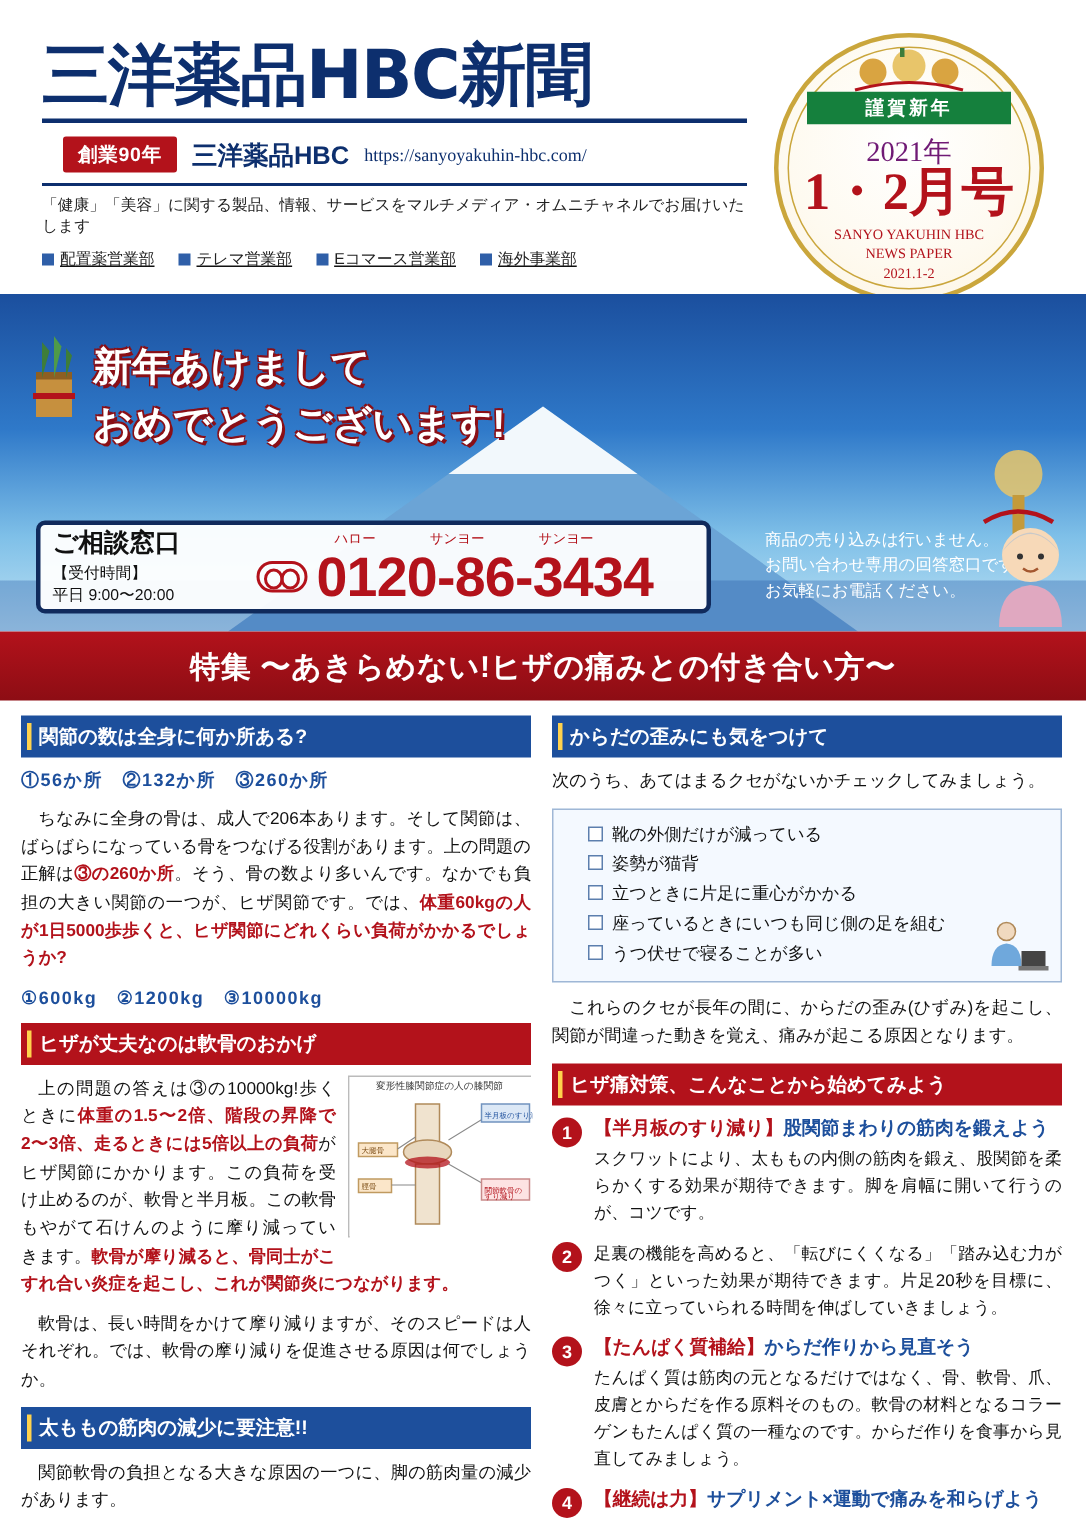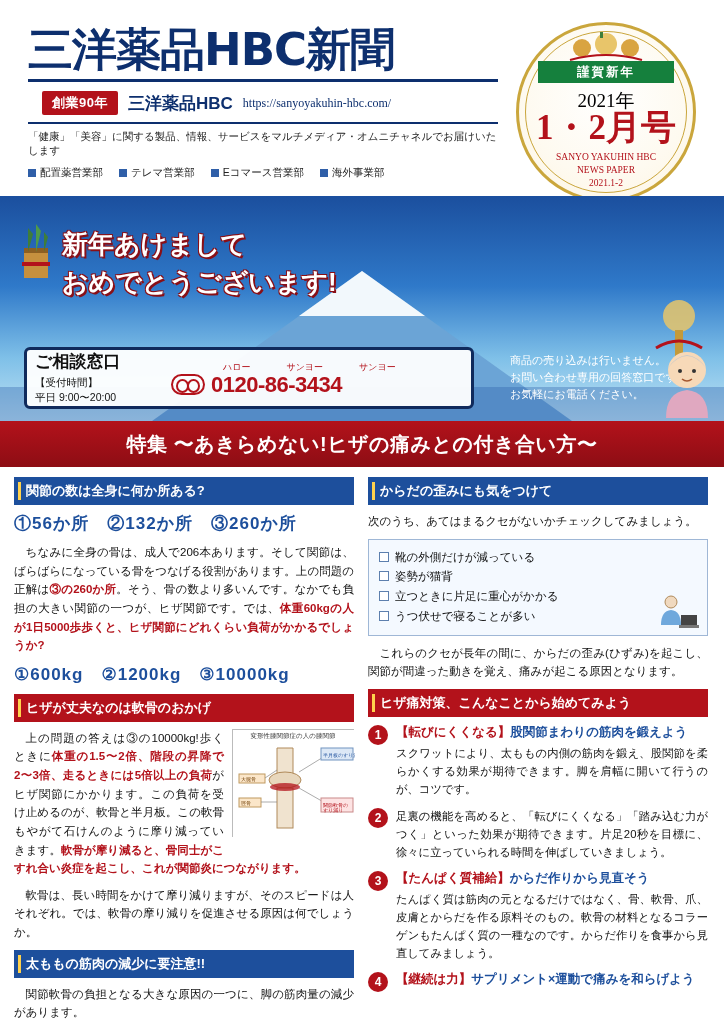--- a/index.html
+++ b/index.html
@@ -38,21 +38,21 @@
   .badge-90 {
     background: #b3121b; color: #fff; font-size: 13px; font-weight: bold;
     padding: 3px 10px; border-radius: 2px; letter-spacing: 0.5px; margin-left: 14px;
   }
   .corp-name {
     color: #0d2f6e; font-weight: bold; font-size: 17px;
   }
   .corp-url { color: #0d2f6e; font-size: 12px; font-family:"Liberation Serif", serif; }
   .masthead-rule2 { margin-top: 7px; border-bottom: 2px solid #0d2f6e; width: 470px; }
   .tagline { font-size: 10.5px; color: #222; margin-top: 6px; }
-  .dept-row { display: flex; gap: 16px; margin-top: 8px; }
+  .dept-row { display: flex; gap: 16px; margin-top: 8px; text-decoration: underline; }
   .dept { font-size: 10.5px; color: #222; display: flex; align-items: center; gap: 4px; }
   .dept .sq { width: 8px; height: 8px; background: #2f5fa8; display: inline-block; }
 
   
   .seal {
     position: absolute; right: 20px; top: 14px;
     width: 196px; height: 196px;
   }
   .seal-circle {
     position: absolute; left: 8px; top: 8px; width: 180px; height: 180px;
@@ -64,21 +64,21 @@
     content:""; position:absolute; left:6px; top:6px; right:6px; bottom:6px;
     border:1px solid #caa63c; border-radius:50%;
   }
   .seal-ribbon {
     position: absolute; left: 30px; top: 47px; width: 136px; height: 22px;
     background: #15803d; color: #fff; font-size: 12.5px; font-weight: bold;
     text-align: center; line-height: 22px; letter-spacing: 2px;
     clip-path: polygon(0 0,100% 0,100% 100%,0 100%);
   }
   .seal-year { position: absolute; top: 74px; left: 0; width: 196px; text-align: center;
-    font-family:"Liberation Serif", serif; font-size: 19px; color: #000000; }
+    font-family:"Liberation Serif", serif; font-size: 19px; color: #701a75; }
   .seal-month { position: absolute; top: 96px; left: 0; width: 196px; text-align: center;
     font-family:"Liberation Serif", serif; font-size: 35px; font-weight: bold; color: #b3121b; line-height: 1; }
   .seal-en { position: absolute; top: 137px; left: 0; width: 196px; text-align: center;
     font-family:"Liberation Serif", serif; font-size: 9.5px; color: #b3121b; line-height: 1.35; }
   .seal-deco { position: absolute; left: 52px; top: 16px; width: 92px; height: 34px; }
 
   
   .hero {
     position: relative; height: 225px; overflow: hidden;
     background: linear-gradient(#1b4f9e 0%, #2f79c9 40%, #7fc0e8 72%, #bfe2f4 100%);
@@ -118,21 +118,21 @@
   .tel-labels { display: flex; gap: 36px; font-size: 9px; color: #b3121b; padding-left: 52px; }
   .tel-num { display: flex; align-items: center; gap: 6px; }
   .freedial {
     width: 34px; height: 21px; border-radius: 11px; border: 2.5px solid #b3121b;
     display: inline-block; position: relative;
   }
   .freedial:before, .freedial:after {
     content:""; position:absolute; top:3px; width:9px; height:10px; border:2.5px solid #b3121b; border-radius:50%;
   }
   .freedial:before { left: 3px; } .freedial:after { right: 3px; }
-  .tel-digits { color: #b3121b; font-weight: bold; font-size: 22px; letter-spacing: -0.5px; line-height: 1; }
+  .tel-digits { color: #b3121b; font-weight: bold; font-size: 37px; letter-spacing: -0.5px; line-height: 1; }
   .contact-note {
     position: absolute; right: 14px; bottom: 18px; width: 200px;
     color: #ffffff; font-size: 11px; line-height: 1.55;
   }
   .granny { position: absolute; right: 6px; top: 150px; width: 62px; height: 72px; }
 
   
   .feature {
     position: relative; height: 46px;
     background: linear-gradient(#b3121b, #8d0d14);
@@ -146,26 +146,26 @@
   .sec-head {
     background: #1d4f9c; color: #fff; font-weight: bold; font-size: 13px;
     padding: 5px 8px 5px 12px; position: relative; margin-bottom: 7px;
   }
   .sec-head.red { background: #b3121b; }
   .sec-head:before {
     content: ""; position: absolute; left: 4px; top: 5px; bottom: 5px; width: 3px; background: #ffd24d;
   }
   p.body { font-size: 11.5px; line-height: 1.62; margin: 0 0 8px 0; text-align: justify; }
   .indent { text-indent: 1em; }
-  .choices { font-size: 17px; font-weight: bold; color: #1d4f9c; margin: 4px 0 8px 0; letter-spacing: 1px; }
+  .choices { font-size: 12px; font-weight: bold; color: #1d4f9c; margin: 4px 0 8px 0; letter-spacing: 1px; }
   .em-red { color: #b3121b; font-weight: bold; }
 
   
   .check-box {
-    border: 1px solid #9fb7d6; background: #f4f9ff; padding: 8px 10px; margin: 4px 0 8px 0;
+    border: 1px solid #9fb7d6; background: #f4f9ff; padding: 8px 23px; margin: 4px 0 8px 0;
     position: relative; min-height: 92px;
   }
   .check-item { font-size: 11.5px; line-height: 1.72; }
   .check-item .cb {
     display: inline-block; width: 10px; height: 10px; border: 1px solid #5c7fae;
     background:#fff; margin-right: 6px; vertical-align: -1px;
   }
   .person-icon { position: absolute; right: 6px; bottom: 4px; width: 46px; height: 40px; }
 
   
@@ -352,37 +352,38 @@
 
     <div class="col">
 
       <div class="sec-head">からだの歪みにも気をつけて</div>
       <p class="body">次のうち、あてはまるクセがないかチェックしてみましょう。</p>
 
       <div class="check-box">
         <div class="check-item"><span class="cb"></span><span>靴の外側だけが減っている</span></div>
         <div class="check-item"><span class="cb"></span><span>姿勢が猫背</span></div>
         <div class="check-item"><span class="cb"></span><span>立つときに片足に重心がかかる</span></div>
+        <div class="check-item"><span class="cb"></span><span>座っているときにいつも同じ側の足を組む</span></div>
         <div class="check-item"><span class="cb"></span><span>うつ伏せで寝ることが多い</span></div>
         <svg class="person-icon" viewBox="0 0 46 40">
           <circle cx="16" cy="11" r="6" fill="#f0d9bf" stroke="#b08a5a"></circle>
           <path d="M6 34 Q6 20 16 19 Q26 20 26 34 Z" fill="#6fa8dc"></path>
           <rect x="26" y="24" width="16" height="10" fill="#444"></rect>
           <rect x="24" y="34" width="20" height="3" fill="#777"></rect>
         </svg>
       </div>
 
       <p class="body indent">これらのクセが長年の間に、からだの歪み(ひずみ)を起こし、関節が間違った動きを覚え、痛みが起こる原因となります。</p>
 
       <div class="sec-head red">ヒザ痛対策、こんなことから始めてみよう</div>
 
       <div class="adv">
         <div class="adv-num">1</div>
         <div class="adv-body">
-          <div class="adv-title"><span class="tag">【転びにくくなる】</span><span>股関節まわりの筋肉を鍛えよう</span></div>
+          <div class="adv-title"><span class="tag">【半月板のすり減り】</span><span>股関節まわりの筋肉を鍛えよう</span></div>
           <div class="adv-text">スクワットにより、太ももの内側の筋肉を鍛え、股関節を柔らかくする効果が期待できます。脚を肩幅に開いて行うのが、コツです。</div>
         </div>
       </div>
 
       <div class="adv">
         <div class="adv-num">2</div>
         <div class="adv-body">
           <div class="adv-text">足裏の機能を高めると、「転びにくくなる」「踏み込む力がつく」といった効果が期待できます。片足20秒を目標に、徐々に立っていられる時間を伸ばしていきましょう。</div>
         </div>
       </div>

